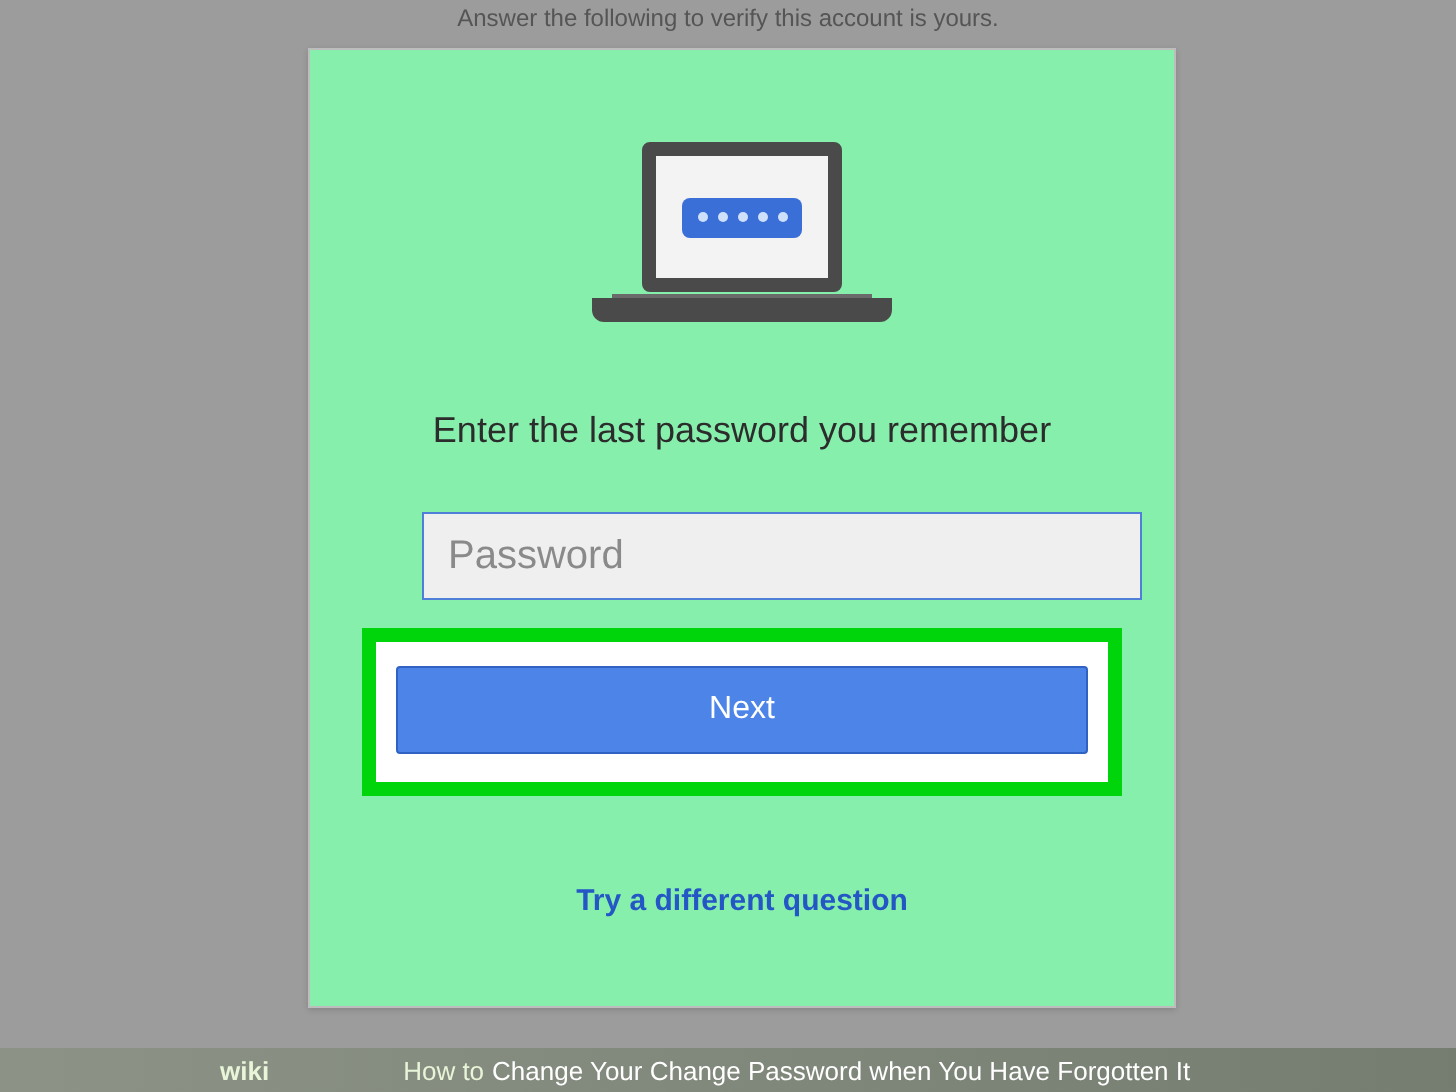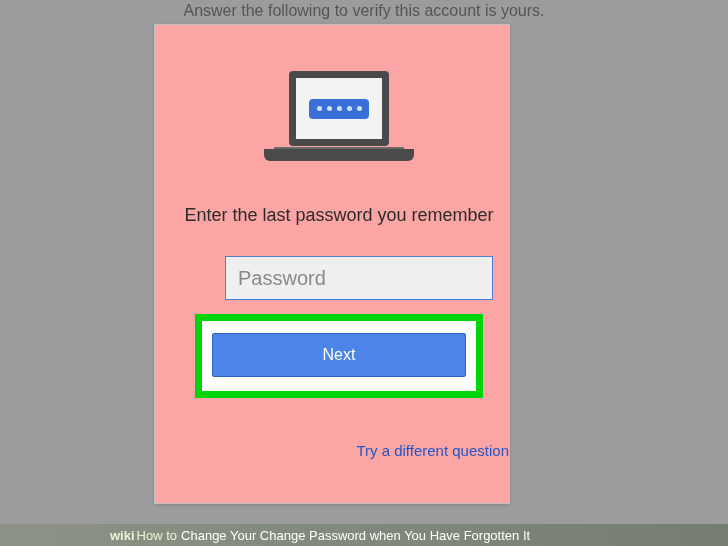--- a/index.html
+++ b/index.html
@@ -11,35 +11,34 @@
     background: #9c9c9c;
     overflow: hidden;
     position: relative;
   }
   .top-instruction {
     position: absolute;
     top: 0;
     left: 0;
     right: 0;
     text-align: center;
-    font-size: 16px;
+    font-size: 12px;
     color: #555;
     padding-top: 2px;
   }
   .card {
     position: absolute;
     left: 154px;
     top: 24px;
-    width: 356px;
+    width: 434px;
     height: 480px;
-    background: #fca5a5;
+    background: #86efac;
     border: 1px solid #bdbdbd;
     box-sizing: border-box;
     box-shadow: 0 1px 3px rgba(0,0,0,0.15);
-    padding-left: 14px;
   }
   .laptop-wrap {
     width: 100%;
     display: flex;
     justify-content: center;
     margin-top: 46px;
   }
   .laptop {
     position: relative;
     width: 150px;
@@ -130,24 +129,24 @@
     height: 44px;
     background: #4d84e8;
     border: 1px solid #2f62c2;
     color: #fff;
     font-size: 16px;
     font-weight: normal;
     cursor: pointer;
     border-radius: 2px;
   }
   .alt-link {
-    text-align: right;
+    text-align: center;
     margin-top: 44px;
     font-size: 15px;
-    font-weight: normal;
+    font-weight: bold;
   }
   .alt-link a {
     color: #2457c5;
     text-decoration: none;
     cursor: pointer;
   }
   .bottom-bar {
     position: absolute;
     left: 0;
     right: 0;
@@ -156,27 +155,28 @@
     background: linear-gradient(to right, rgba(130,140,120,0.6), rgba(110,120,105,0.85));
     display: flex;
     align-items: center;
     padding-left: 110px;
     box-sizing: border-box;
   }
   .wiki-brand {
     font-size: 13px;
     font-weight: bold;
     color: #e9f5d8;
-    margin-right: 2px;
+    margin-right: 20px;
   }
   .wiki-how {
     font-size: 13px;
     color: #e9f5d8;
     font-weight: normal;
     margin-right: 4px;
+    margin-left: 47px;
   }
   .article-title {
     font-size: 13px;
     color: #ffffff;
     white-space: nowrap;
   }
 </style>
 </head>
 <body>
 

